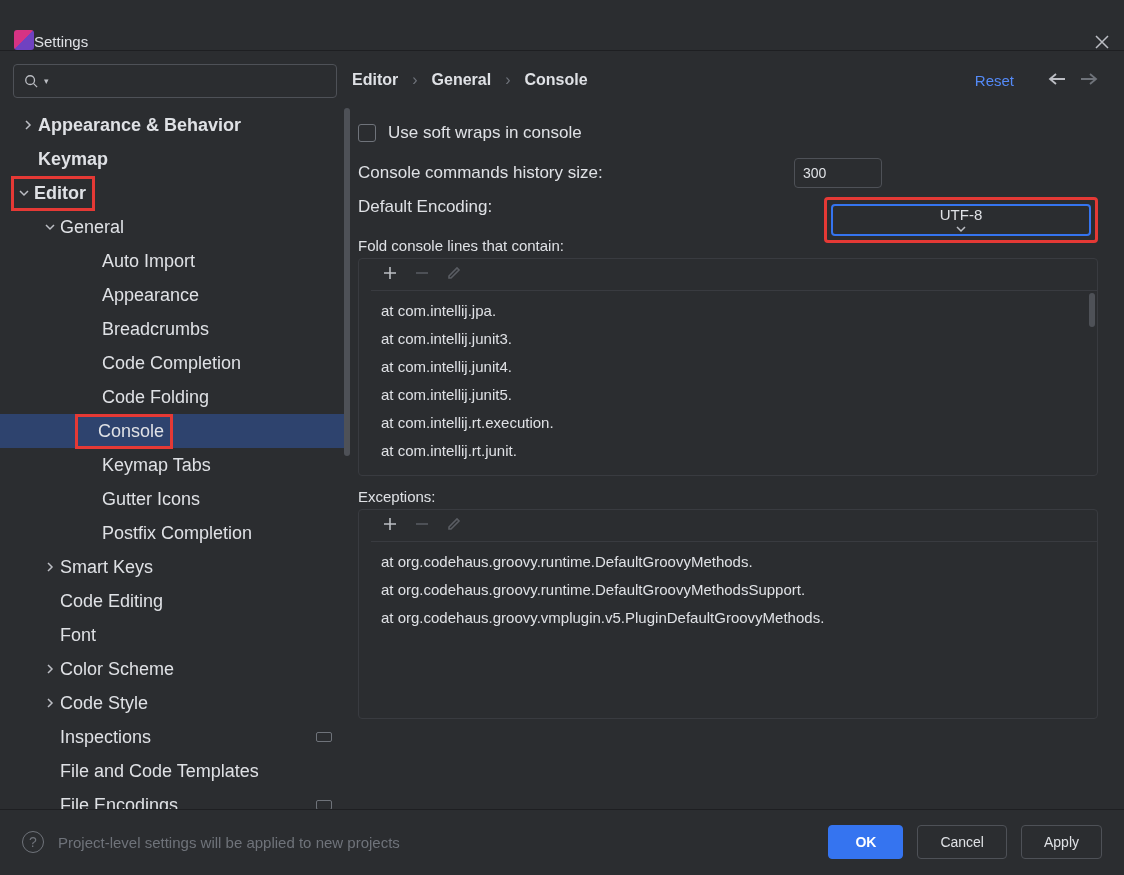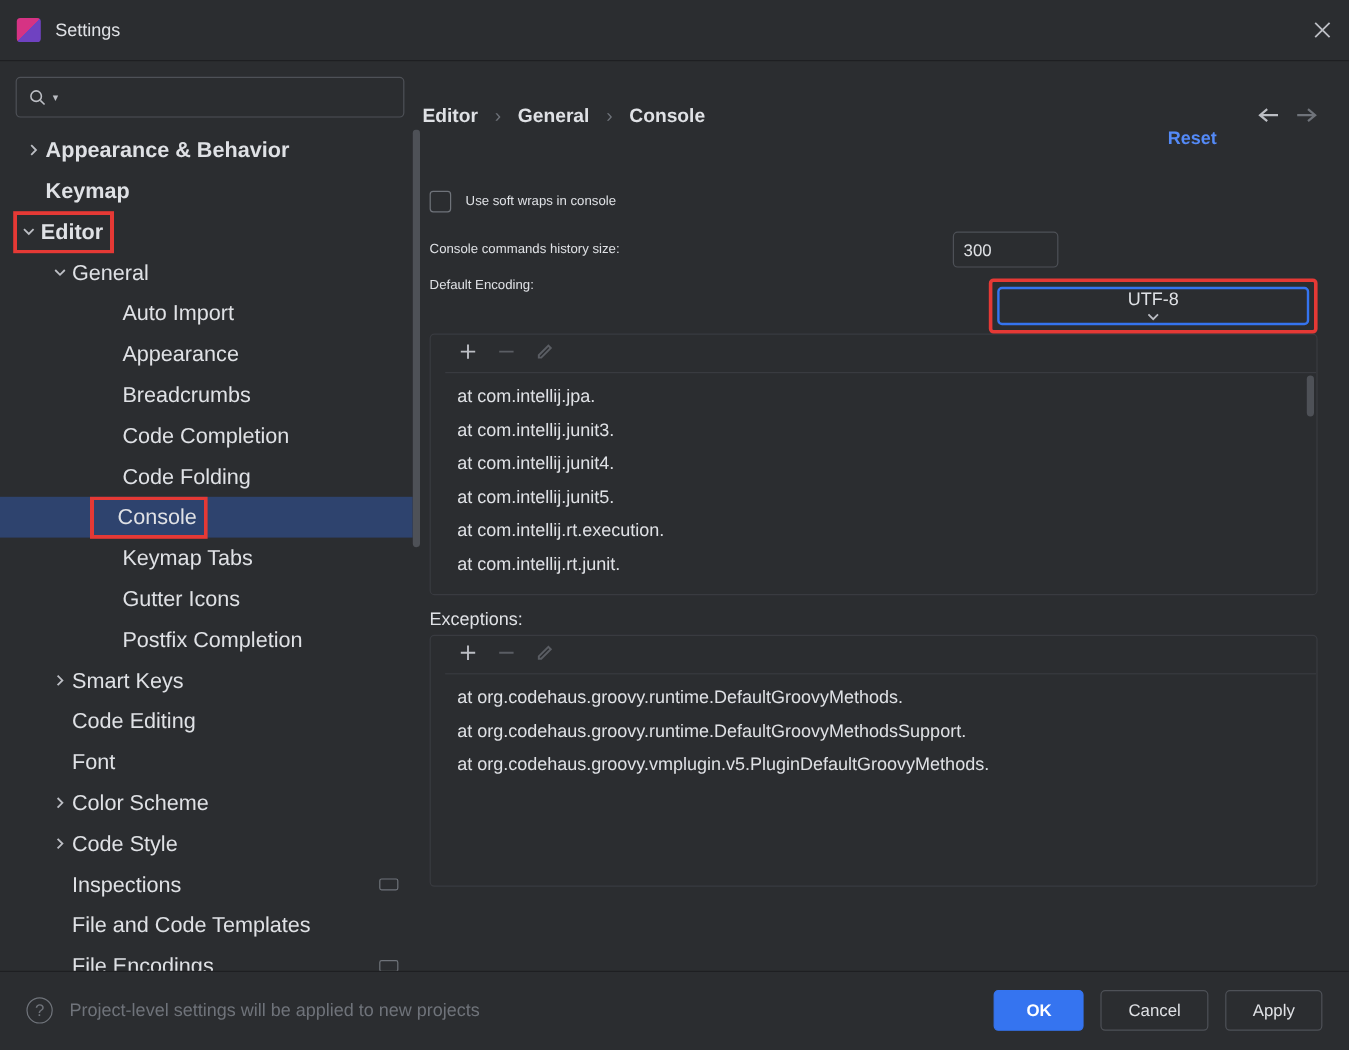--- a/index.html
+++ b/index.html
@@ -1,18 +1,18 @@
 <!DOCTYPE html>
 <html><head>
 <meta charset="utf-8">
 <style>
 * { margin: 0; padding: 0; box-sizing: border-box; font-family: -apple-system, "Segoe UI", Arial, sans-serif; }
 body { width: 1124px; height: 875px; background: #2b2d30; color: #dfe1e5; overflow: hidden; font-size: 15px; }
 
-.titlebar { height: 50px; display: flex; align-items: center; padding: 0 14px; gap: 12px; }
+.titlebar { height: 50px; display: flex; align-items: flex-end; padding: 0 14px; }
 .app-icon { width: 20px; height: 20px; background: linear-gradient(135deg,#d63384 0 50%,#6f42c1 50% 100%); border-radius: 3px; position: relative; }
 .titlebar .title { font-size: 15px; }
 .titlebar .spacer { flex: 1; }
 .close-x { width: 16px; height: 16px; stroke: #bcbec4; stroke-width: 1.5; fill: none; cursor: pointer; }
 
 .body-area { height: 760px; display: flex; border-top: 1px solid #1e1f22; border-bottom: 1px solid #1e1f22; }
 
 .sidebar { width: 350px; display: flex; flex-direction: column; }
 .search-wrap { padding: 13px 13px 10px; }
 .search { height: 34px; background: #2b2d30; border: 1px solid #4e5157; border-radius: 4px; display: flex; align-items: center; padding: 0 10px; gap: 6px; color: #6f737a; }
@@ -31,29 +31,29 @@
 .d0 { padding-left: 18px; }
 .d1 { padding-left: 40px; }
 .d2 { padding-left: 82px; }
 .red-box { box-shadow: 0 0 0 3px #e53935; }
 
 .main { flex: 1; display: flex; flex-direction: column; padding: 20px 26px 0 0; position: relative; }
 .header { display: flex; align-items: center; gap: 16px; margin-bottom: 24px; padding-left: 2px; }
 .crumbs { display: flex; align-items: center; gap: 14px; font-weight: 700; font-size: 16px; }
 .crumbs .sep { color: #6f737a; font-weight: normal; }
 .header .spacer { flex: 1; }
-.reset { color: #548af7; font-weight: 700; cursor: pointer; margin-top: 36px; }
+.reset { color: #548af7; font-weight: 400; cursor: pointer; }
 .nav-arrows { display: flex; gap: 14px; margin-left: 18px; }
 .nav-arrows svg { width: 18px; height: 14px; stroke: #6f737a; stroke-width: 1.8; fill: none; }
 .nav-arrows .en svg { stroke: #bcbec4; }
 
 .content { padding-left: 8px; display: flex; flex-direction: column; }
 .row { display: flex; align-items: center; min-height: 40px; gap: 12px; }
 .chk { width: 18px; height: 18px; border: 1.5px solid #6f737a; border-radius: 3px; flex: none; cursor: pointer; }
-.lbl { font-size: 11px; }
+.lbl { font-size: 17px; }
 .row .stretch { flex: 1; }
 .num-input { width: 88px; height: 30px; background: #2b2d30; border: 1px solid #4e5157; border-radius: 4px; padding: 0 8px; color: #dfe1e5; font-size: 14px; }
 .num-input.dis { color: #5a5d63; }
 .unit { color: #dfe1e5; }
 
 .select-wrap { position: relative; padding: 4px; border: 3px solid #e53935; border-radius: 4px; }
 .select { width: 260px; height: 32px; border: 2px solid #3574f0; border-radius: 4px; display: flex; align-items: center; padding: 0 10px; background: #2b2d30; cursor: pointer; flex-direction: column; }
 .select .val { flex: 1; }
 .select svg { width: 10px; height: 10px; stroke: #bcbec4; stroke-width: 1.5; fill: none; }
 
@@ -272,20 +272,21 @@
       </div>
       <div class="row">
         <span class="lbl">Console commands history size:</span>
         <div class="stretch"></div>
         <input class="num-input" style="margin-right: 216px;" value="300">
       </div>
 
       <div class="row enc-row">
         <div class="enc-left">
           <span class="lbl">Default Encoding:</span>
+          <span class="lbl section-label">Fold console lines that contain:</span>
         </div>
         <div class="select-wrap">
           <div class="select">
             <span class="val">UTF-8</span>
             <svg viewBox="0 0 10 10">
                 <path d="M1 3 L5 7 L9 3"></path>
               </svg>
           </div>
         </div>
       </div>

